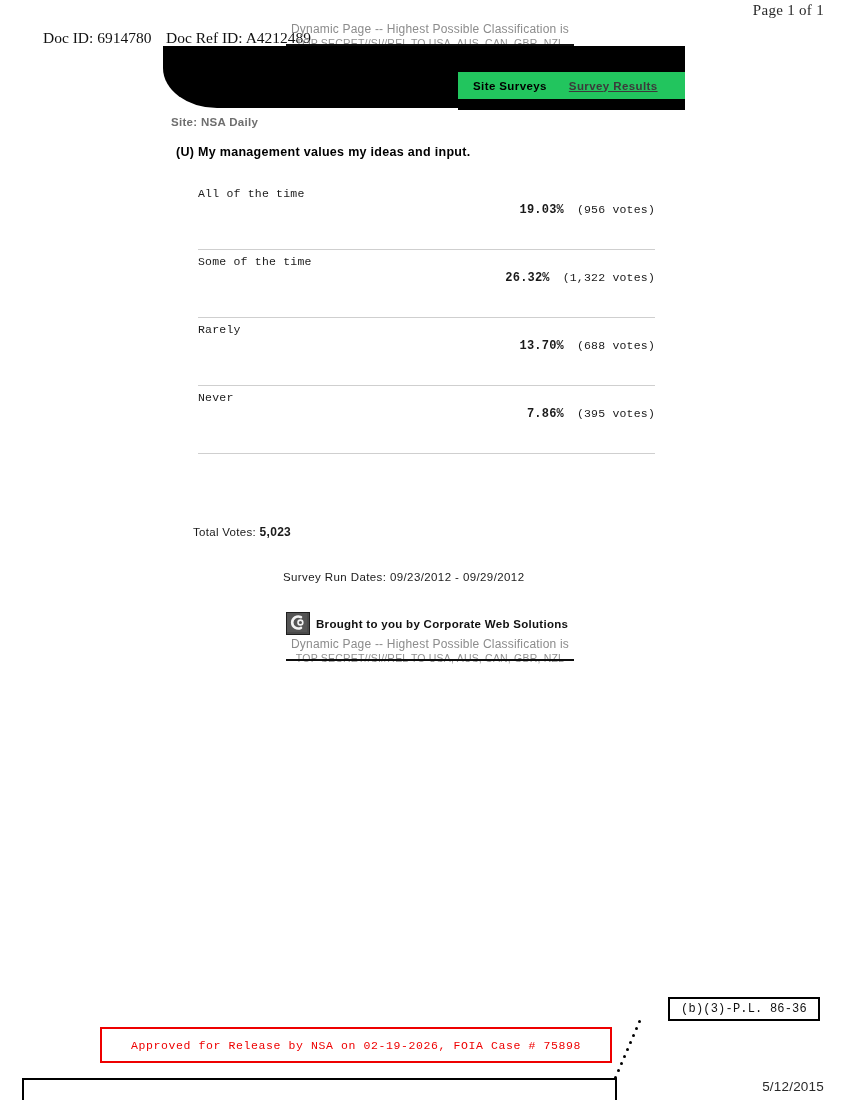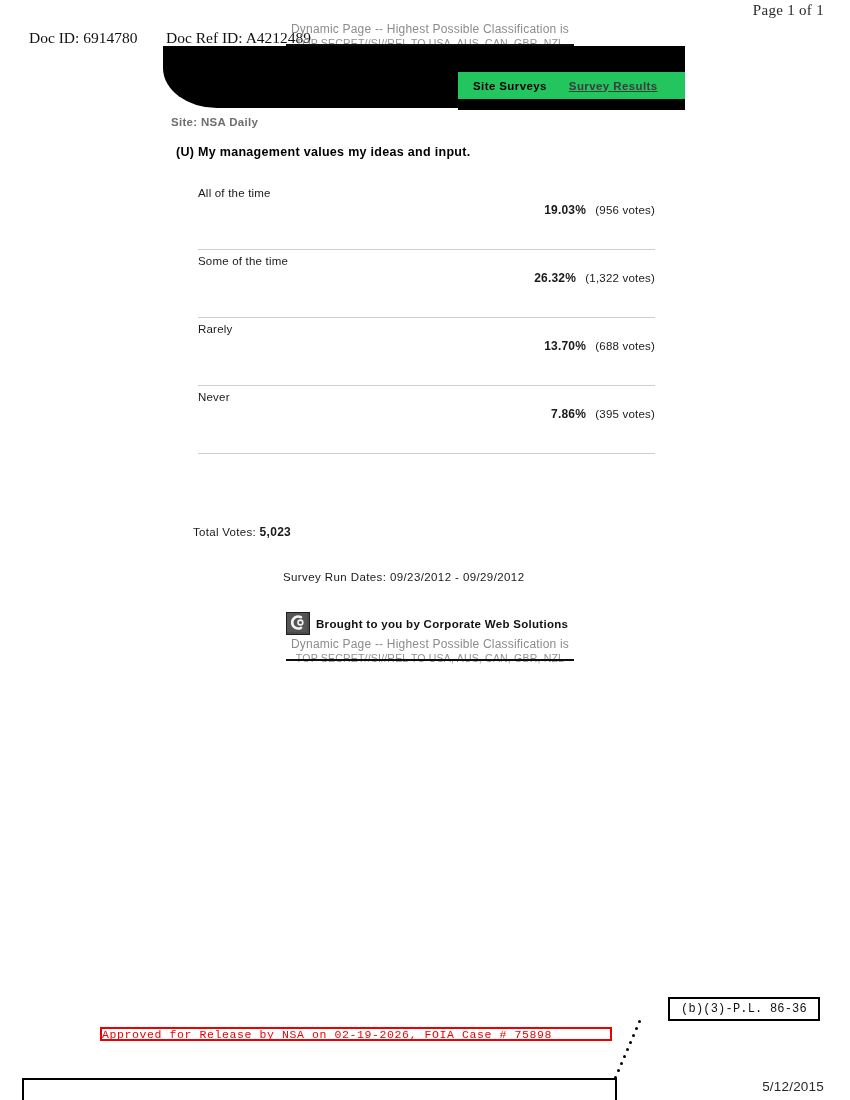--- a/index.html
+++ b/index.html
@@ -23,21 +23,21 @@
     top: 2px;
     right: 26px;
     font-family: "Liberation Serif", serif;
     font-size: 15px;
     color: #2a2a2a;
     letter-spacing: .3px;
   }
   .doc-id {
     position: absolute;
     top: 29px;
-    left: 29px;
+    left: 43px;
     font-family: "Liberation Serif", serif;
     font-size: 15.5px;
     color: #111;
     white-space: nowrap;
   }
   .doc-ref-id {
     position: absolute;
     top: 29px;
     left: 166px;
     font-family: "Liberation Serif", serif;
@@ -163,20 +163,21 @@
     font-weight: bold;
     color: #000;
     letter-spacing: .3px;
   }
 
   .results {
     position: absolute;
     top: 182px;
     left: 198px;
     width: 457px;
+    font-family: Liberation Mono, monospace;
   }
   .result-row {
     position: relative;
     height: 67px;
     border-bottom: 1px solid #cfcfcf;
   }
   .result-row .answer {
     position: absolute;
     left: 0;
     top: 5px;
@@ -246,25 +247,26 @@
     letter-spacing: .3px;
     white-space: nowrap;
   }
 
   
   .foia-stamp {
     position: absolute;
     top: 1027px;
     left: 100px;
     width: 512px;
-    height: 14px;
+    height: 36px;
     border: 2px solid #ee0000;
     box-sizing: border-box;
     display: flex;
     align-items: center;
+    justify-content: center;
   }
   .foia-stamp span {
     font-family: "Liberation Mono", monospace;
     font-size: 11.5px;
     color: #ee0000;
     letter-spacing: .6px;
     white-space: nowrap;
   }
   .exemption-box {
     position: absolute;

